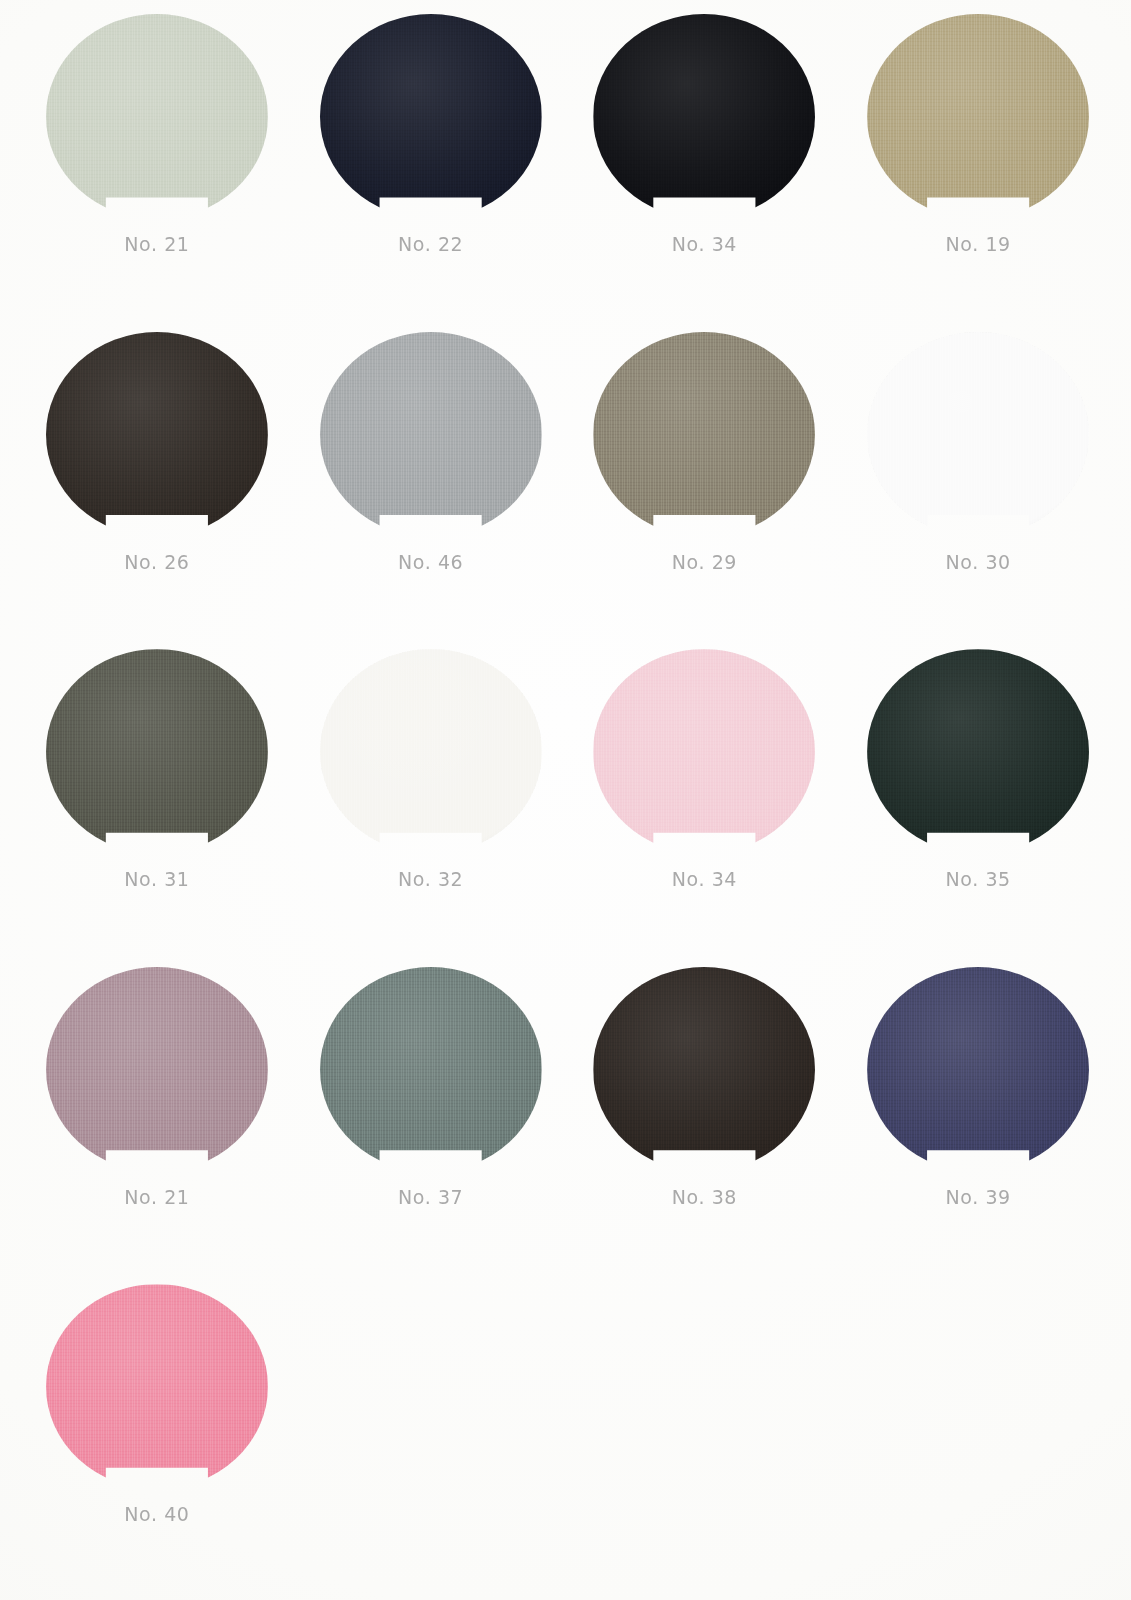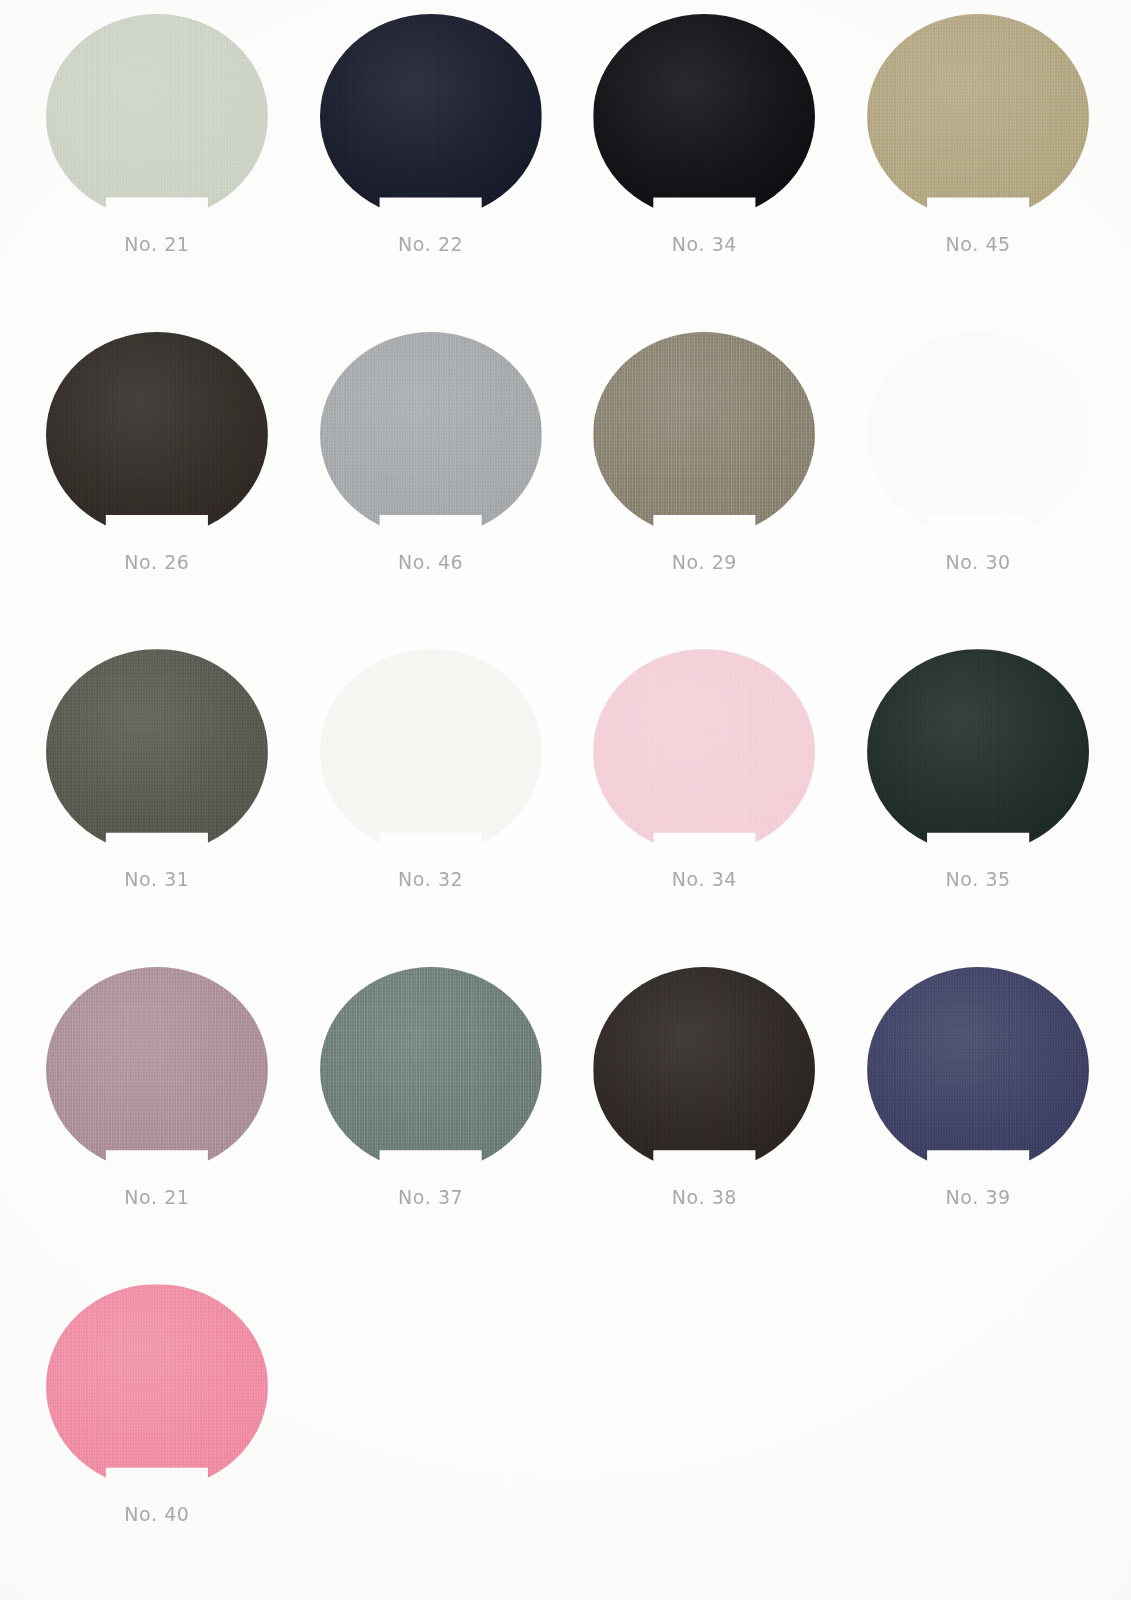--- a/index.html
+++ b/index.html
@@ -146,21 +146,21 @@
     <div class="swatch-cell">
       <div class="chip-wrap">
         <div class="chip" style="background-color: rgb(14, 15, 19);"></div>
       </div>
       <div class="chip-label">No. 34</div>
     </div>
     <div class="swatch-cell">
       <div class="chip-wrap">
         <div class="chip" style="background-color: rgb(179, 166, 129);"></div>
       </div>
-      <div class="chip-label">No. 45</div>
+      <div class="chip-label">No. 19</div>
     </div>
     <div class="swatch-cell">
       <div class="chip-wrap">
         <div class="chip" style="background-color: rgb(47, 41, 36);"></div>
       </div>
       <div class="chip-label">No. 26</div>
     </div>
     <div class="swatch-cell">
       <div class="chip-wrap">
         <div class="chip" style="background-color: rgb(165, 169, 171);"></div>

